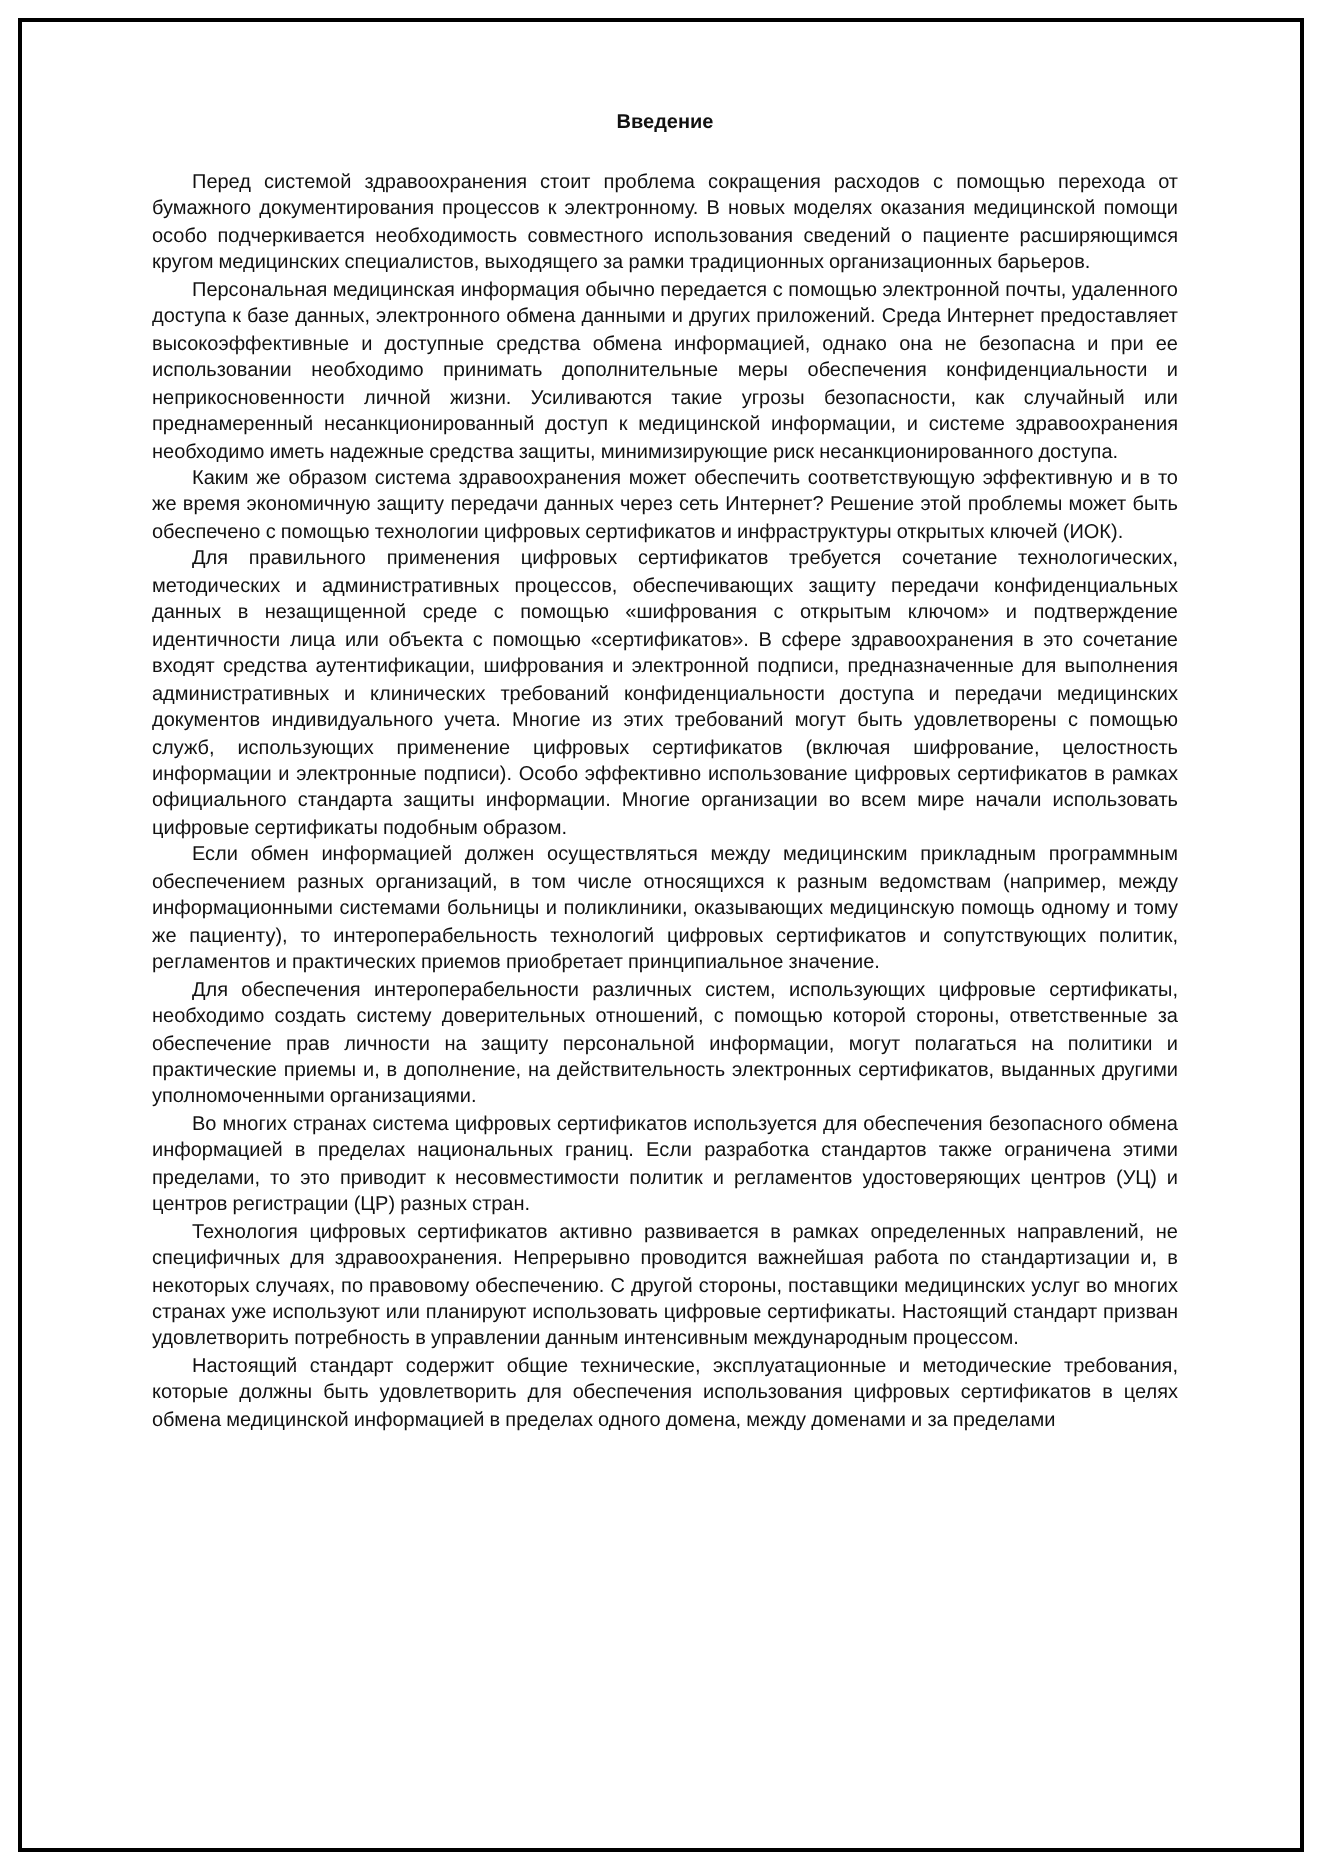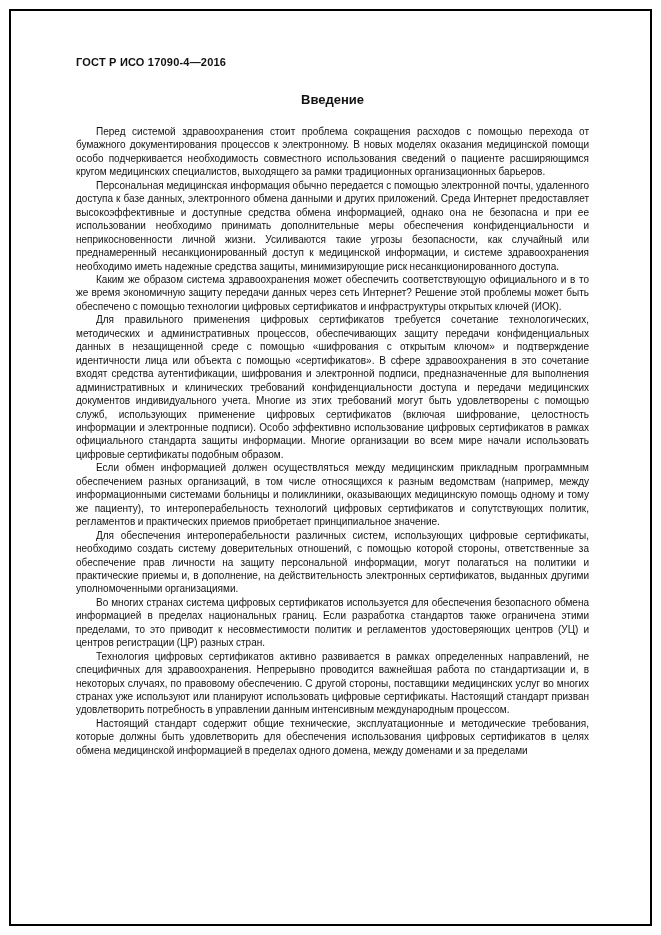--- a/index.html
+++ b/index.html
@@ -39,21 +39,21 @@
   }
   .doc-number {
     font-weight: bold;
     font-size: 11px;
     letter-spacing: 0.2px;
     margin: 0 0 24px 0;
   }
   .section-title {
     text-align: center;
     font-weight: bold;
-    font-size: 13px;
+    font-size: 10px;
     margin: 0 0 18px 0;
   }
   .body-text p {
     margin: 0;
     font-size: 10px;
     line-height: 13.45px;
     text-align: justify;
     text-indent: 20px;
     hyphens: auto;
     -webkit-hyphens: auto;
@@ -63,26 +63,25 @@
     font-size: 11px;
     margin-top: 5px;
   }
 </style>
 </head>
 <body>
 
 <div class="page">
   <div class="frame"></div>
   <div class="content">
-    <div class="doc-number">ГОСТ Р ИСО 17090-4—2016</div>
     <h1 class="section-title">Введение</h1>
     <div class="body-text">
       <p>Перед системой здравоохранения стоит проблема сокращения расходов с помощью перехода от бумажного документирования процессов к электронному. В новых моделях оказания медицинской помощи особо подчеркивается необходимость совместного использования сведений о пациенте расширяющимся кругом медицинских специалистов, выходящего за рамки традиционных организационных барьеров.</p>
       <p>Персональная медицинская информация обычно передается с помощью электронной почты, удаленного доступа к базе данных, электронного обмена данными и других приложений. Среда Интернет предоставляет высокоэффективные и доступные средства обмена информацией, однако она не безопасна и при ее использовании необходимо принимать дополнительные меры обеспечения конфиденциальности и неприкосновенности личной жизни. Усиливаются такие угрозы безопасности, как случайный или преднамеренный несанкционированный доступ к медицинской информации, и системе здравоохранения необходимо иметь надежные средства защиты, минимизирующие риск несанкционированного доступа.</p>
-      <p>Каким же образом система здравоохранения может обеспечить соответствующую официального и в то же время экономичную защиту передачи данных через сеть Интернет? Решение этой проблемы может быть обеспечено с помощью технологии цифровых сертификатов и инфраструктуры открытых ключей (ИОК).</p>
+      <p>Каким же образом система здравоохранения может обеспечить соответствующую эффективную и в то же время экономичную защиту передачи данных через сеть Интернет? Решение этой проблемы может быть обеспечено с помощью технологии цифровых сертификатов и инфраструктуры открытых ключей (ИОК).</p>
       <p>Для правильного применения цифровых сертификатов требуется сочетание технологических, методических и административных процессов, обеспечивающих защиту передачи конфиденциальных данных в незащищенной среде с помощью «шифрования с открытым ключом» и подтверждение идентичности лица или объекта с помощью «сертификатов». В сфере здравоохранения в это сочетание входят средства аутентификации, шифрования и электронной подписи, предназначенные для выполнения административных и клинических требований конфиденциальности доступа и передачи медицинских документов индивидуального учета. Многие из этих требований могут быть удовлетворены с помощью служб, использующих применение цифровых сертификатов (включая шифрование, целостность информации и электронные подписи). Особо эффективно использование цифровых сертификатов в рамках официального стандарта защиты информации. Многие организации во всем мире начали использовать цифровые сертификаты подобным образом.</p>
       <p>Если обмен информацией должен осуществляться между медицинским прикладным программным обеспечением разных организаций, в том числе относящихся к разным ведомствам (например, между информационными системами больницы и поликлиники, оказывающих медицинскую помощь одному и тому же пациенту), то интероперабельность технологий цифровых сертификатов и сопутствующих политик, регламентов и практических приемов приобретает принципиальное значение.</p>
       <p>Для обеспечения интероперабельности различных систем, использующих цифровые сертификаты, необходимо создать систему доверительных отношений, с помощью которой стороны, ответственные за обеспечение прав личности на защиту персональной информации, могут полагаться на политики и практические приемы и, в дополнение, на действительность электронных сертификатов, выданных другими уполномоченными организациями.</p>
       <p>Во многих странах система цифровых сертификатов используется для обеспечения безопасного обмена информацией в пределах национальных границ. Если разработка стандартов также ограничена этими пределами, то это приводит к несовместимости политик и регламентов удостоверяющих центров (УЦ) и центров регистрации (ЦР) разных стран.</p>
       <p>Технология цифровых сертификатов активно развивается в рамках определенных направлений, не специфичных для здравоохранения. Непрерывно проводится важнейшая работа по стандартизации и, в некоторых случаях, по правовому обеспечению. С другой стороны, поставщики медицинских услуг во многих странах уже используют или планируют использовать цифровые сертификаты. Настоящий стандарт призван удовлетворить потребность в управлении данным интенсивным международным процессом.</p>
       <p>Настоящий стандарт содержит общие технические, эксплуатационные и методические требования, которые должны быть удовлетворить для обеспечения использования цифровых сертификатов в целях обмена медицинской информацией в пределах одного домена, между доменами и за пределами</p>
     </div>
   </div>
 </div>
 

